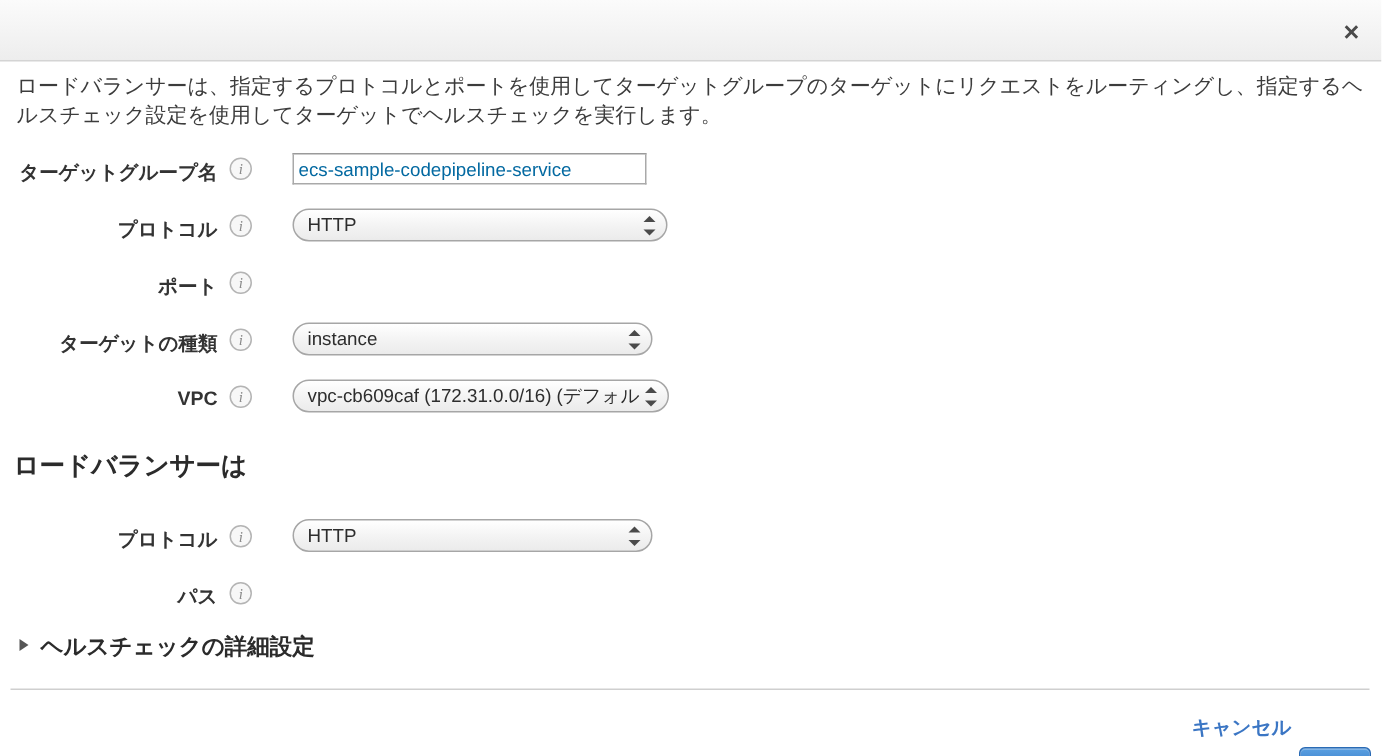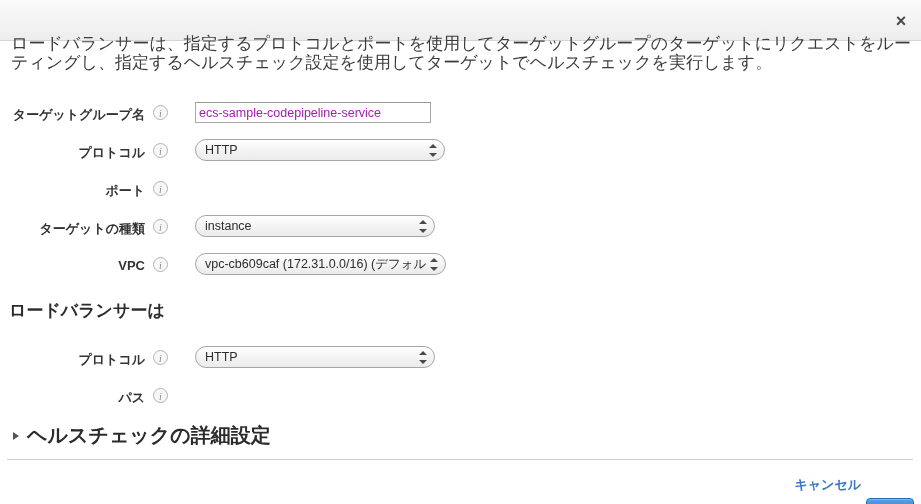--- a/index.html
+++ b/index.html
@@ -47,23 +47,23 @@
     font-weight: bold;
     color: #4a4a4a;
     cursor: pointer;
     user-select: none;
   }
 
   
   .description {
     position: absolute;
     left: 11px;
-    top: 34px;
+    top: 48px;
     width: 900px;
-    font-size: 17px;
+    font-size: 14px;
     line-height: 19px;
     color: #3c3c3c;
   }
 
   
   .form-area {
     position: absolute;
     left: 0;
     top: 100px;
     width: 902px;
@@ -106,21 +106,21 @@
     position: absolute;
     left: 195px;
     top: 2px;
     width: 236px;
     height: 21px;
     border: 1px solid #a9a9a9;
     border-top-color: #9a9a9a;
     background: #ffffff;
     font-family: "Liberation Sans", sans-serif;
     font-size: 12.5px;
-    color: #a21caf;
+    color: #0369a1;
     padding: 0 0 0 3px;
     box-sizing: border-box;
     border-radius: 0;
     outline: none;
   }
 
   .select-wrap {
     position: absolute;
     left: 195px;
     top: 1px;
@@ -177,21 +177,21 @@
     font-weight: bold;
     color: #2b2b2b;
     white-space: nowrap;
   }
 
   
   .disclosure {
     position: absolute;
     left: 13px;
     top: 422px;
-    font-size: 20px;
+    font-size: 15px;
     font-weight: bold;
     color: #2b2b2b;
     cursor: pointer;
     white-space: nowrap;
     user-select: none;
   }
   .disclosure .tri {
     display: inline-block;
     width: 0;
     height: 0;

